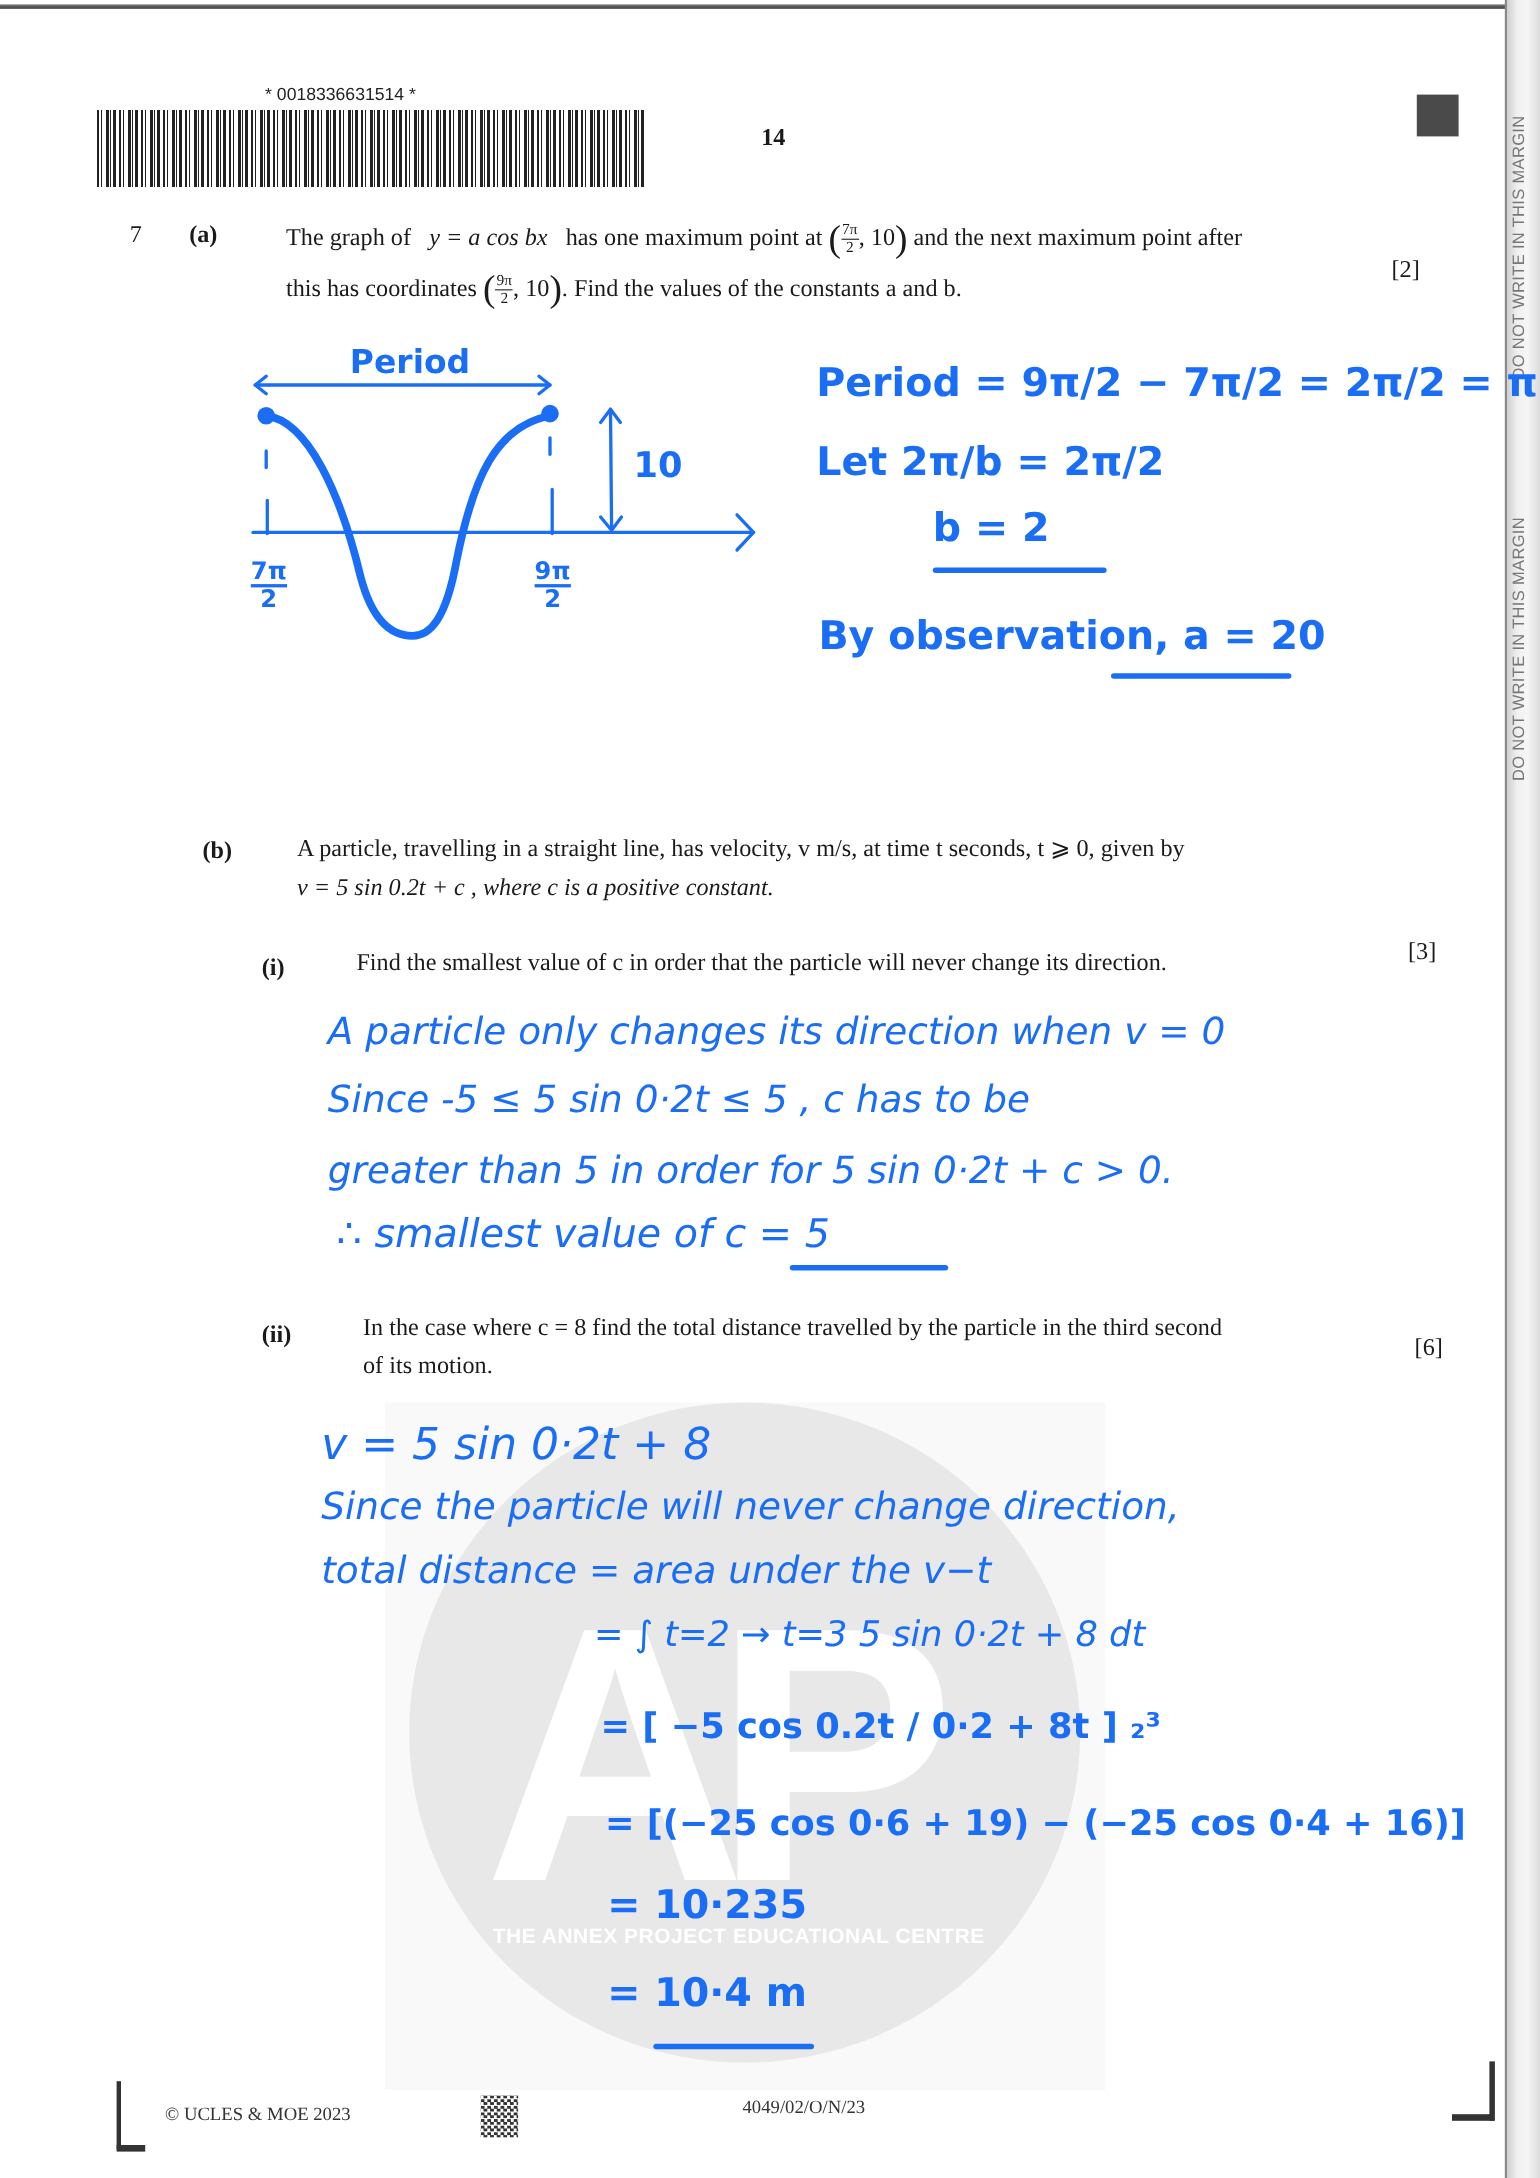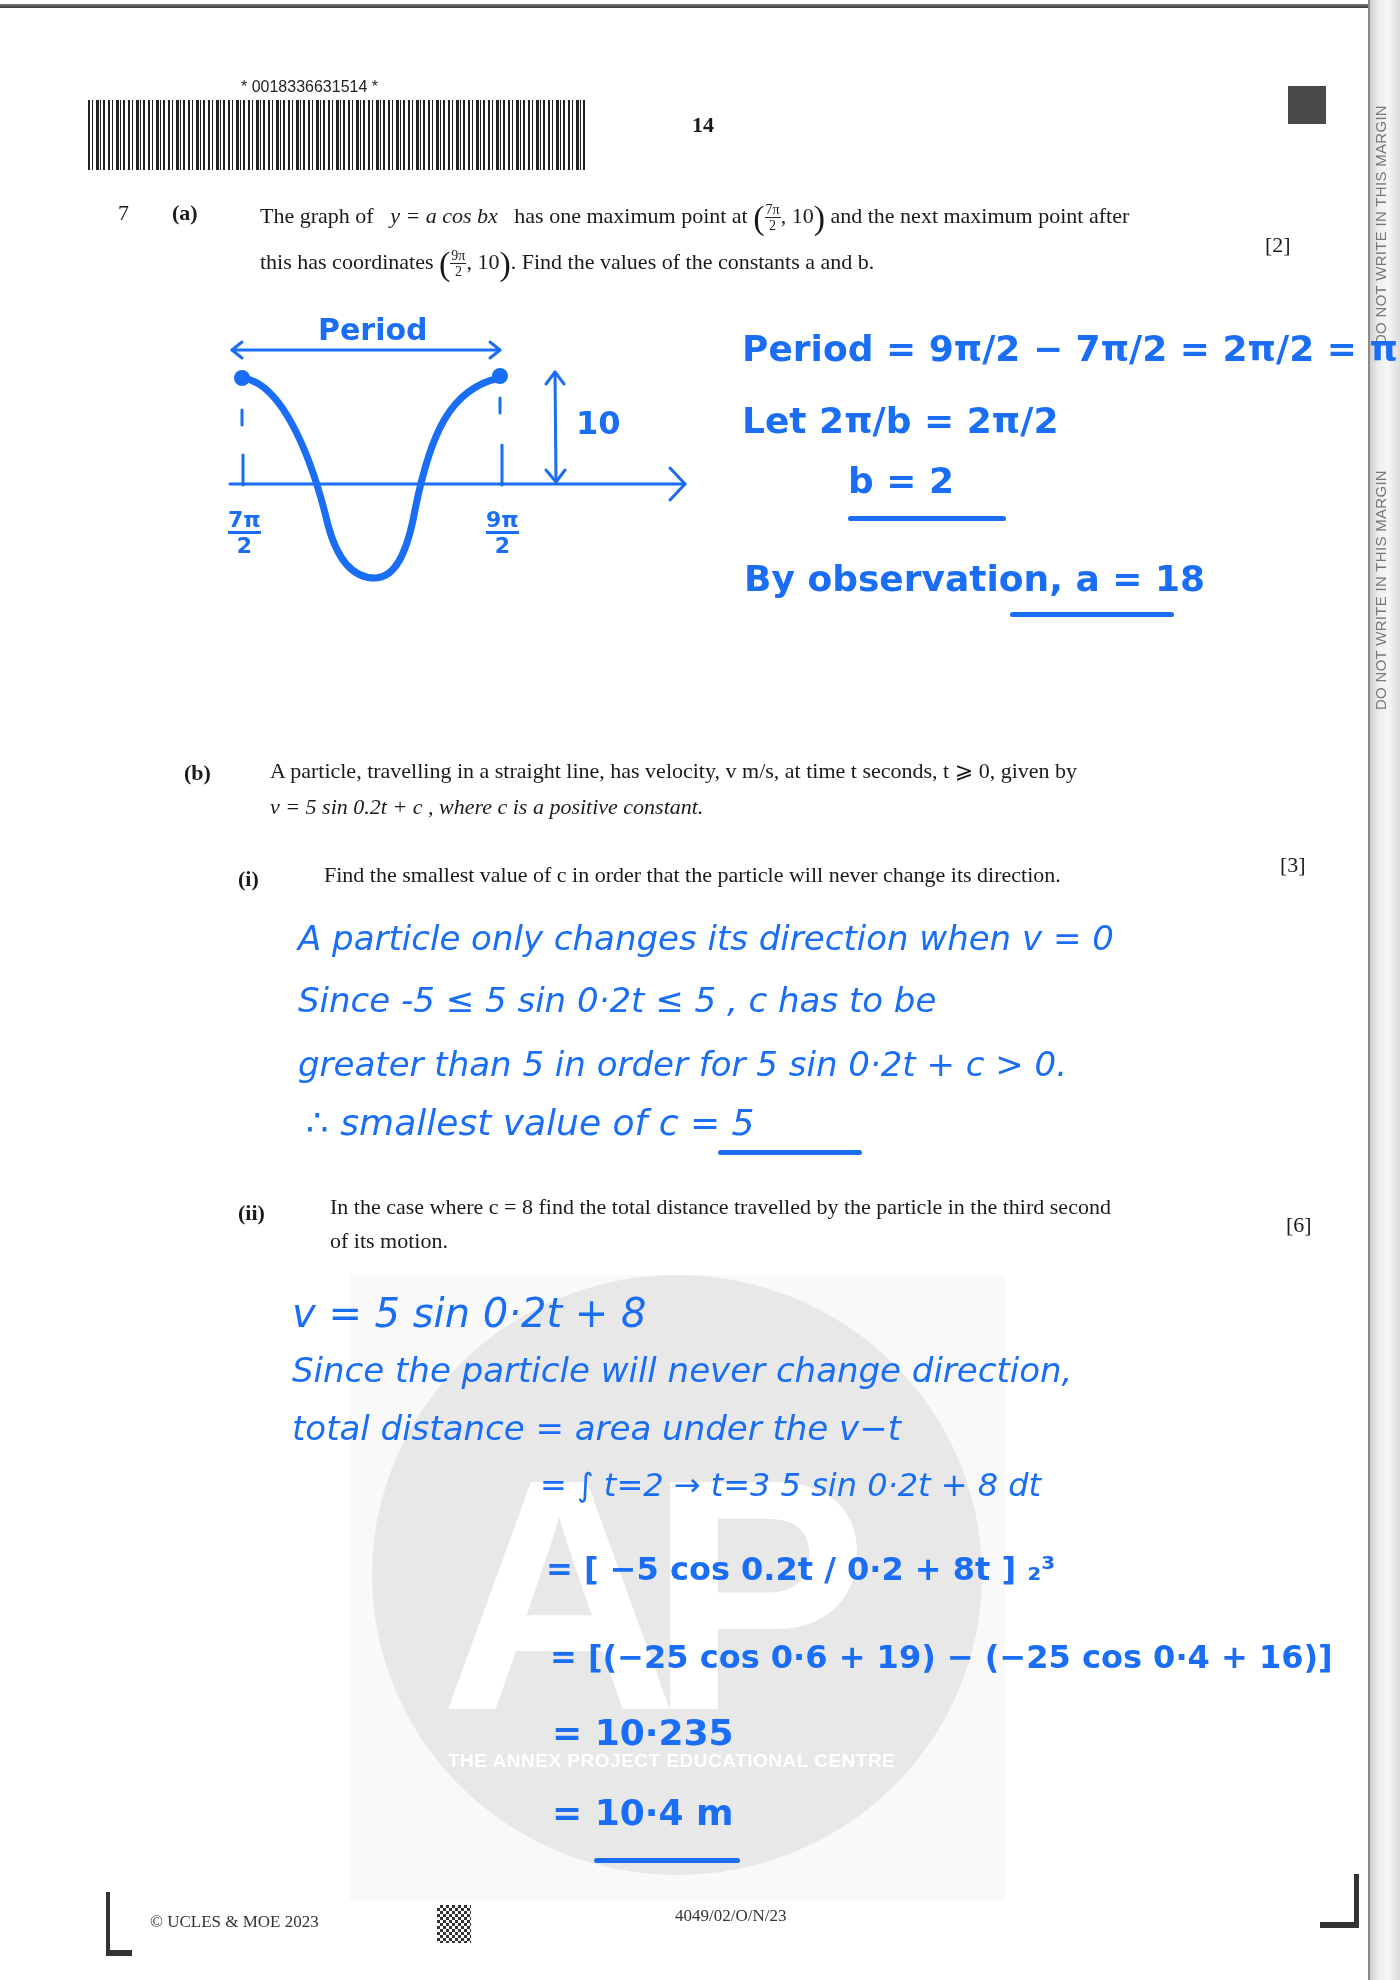--- a/index.html
+++ b/index.html
@@ -114,21 +114,21 @@
 <div class="hand hand-b" style="left:486px;top:508px;font-size:22px;text-align:center;line-height:1.05;">
   <div style="border-bottom:3px solid #1a6ef5;">9π</div>
     <div>2</div>
 </div>
 
 <div class="hand hand-b" style="left:742px;top:328px;font-size:36px;">Period = 9π/2 − 7π/2 = 2π/2 = π</div>
 <div class="hand hand-b" style="left:742px;top:400px;font-size:36px;">Let 2π/b = 2π/2</div>
 <div class="hand hand-b" style="left:848px;top:460px;font-size:36px;">b = 2</div>
 <div class="uline" style="left:848px;top:516px;width:158px;"></div>
 <div class="hand hand-b" style="left:744px;top:558px;font-size:36px;">
-  <span>By observation,</span>&nbsp;<span>a = 18</span>
+  <span>By observation,</span>&nbsp;<span>a = 20</span>
 </div>
 <div class="uline" style="left:1010px;top:612px;width:164px;"></div>
 
 <div class="part-label" style="left:184px;top:760px;">(b)</div>
 <div class="q-text" style="left:238px;top:756px;font-size:22px;">A particle, travelling in a straight line, has velocity, v m/s, at time t seconds, t ⩾ 0, given by</div>
 <div class="q-text" style="left:238px;top:792px;font-style:italic;">v = 5 sin 0.2t + c , where c is a positive constant.</div>
 <div class="part-label" style="left:238px;top:866px;">(i)</div>
 <div class="q-text" style="left:292px;top:860px;">Find the smallest value of c in order that the particle will never change its direction.</div>
 <div class="marks" style="left:1280px;top:852px;">[3]</div>
 

